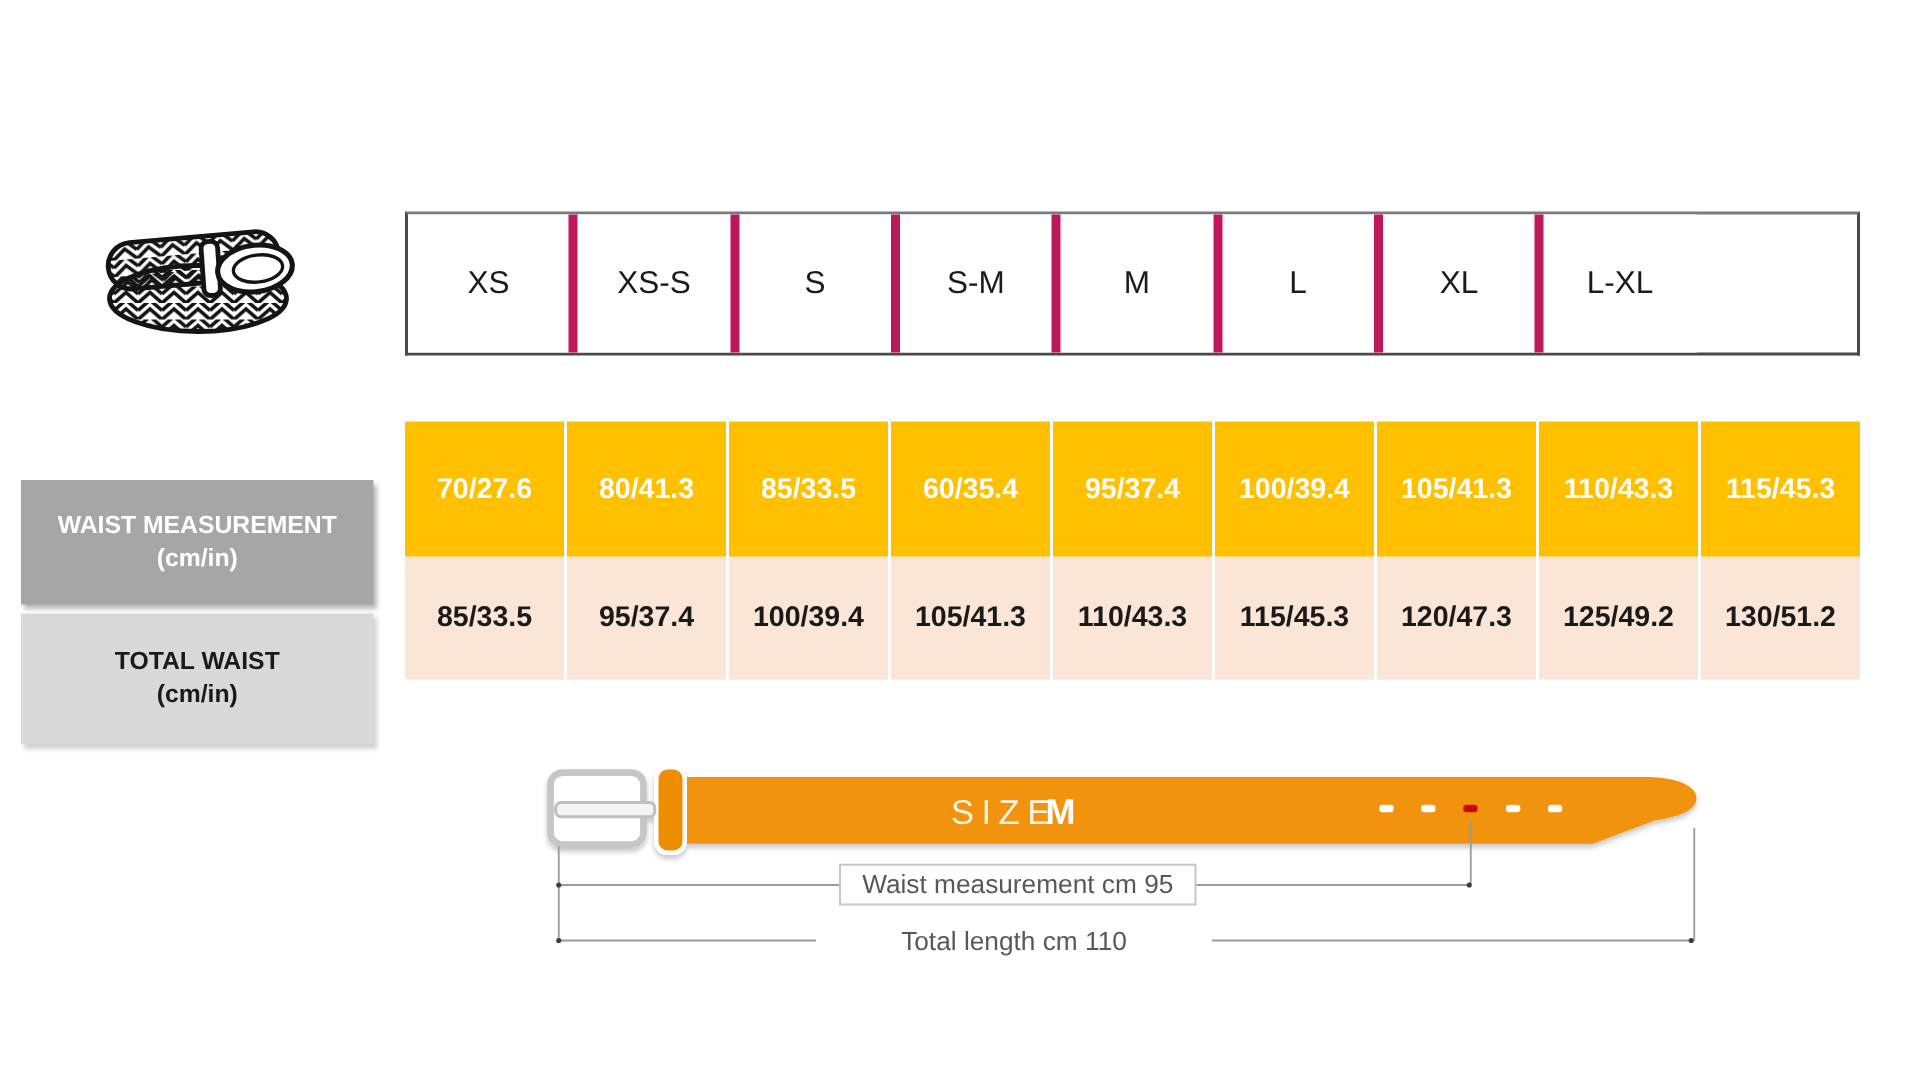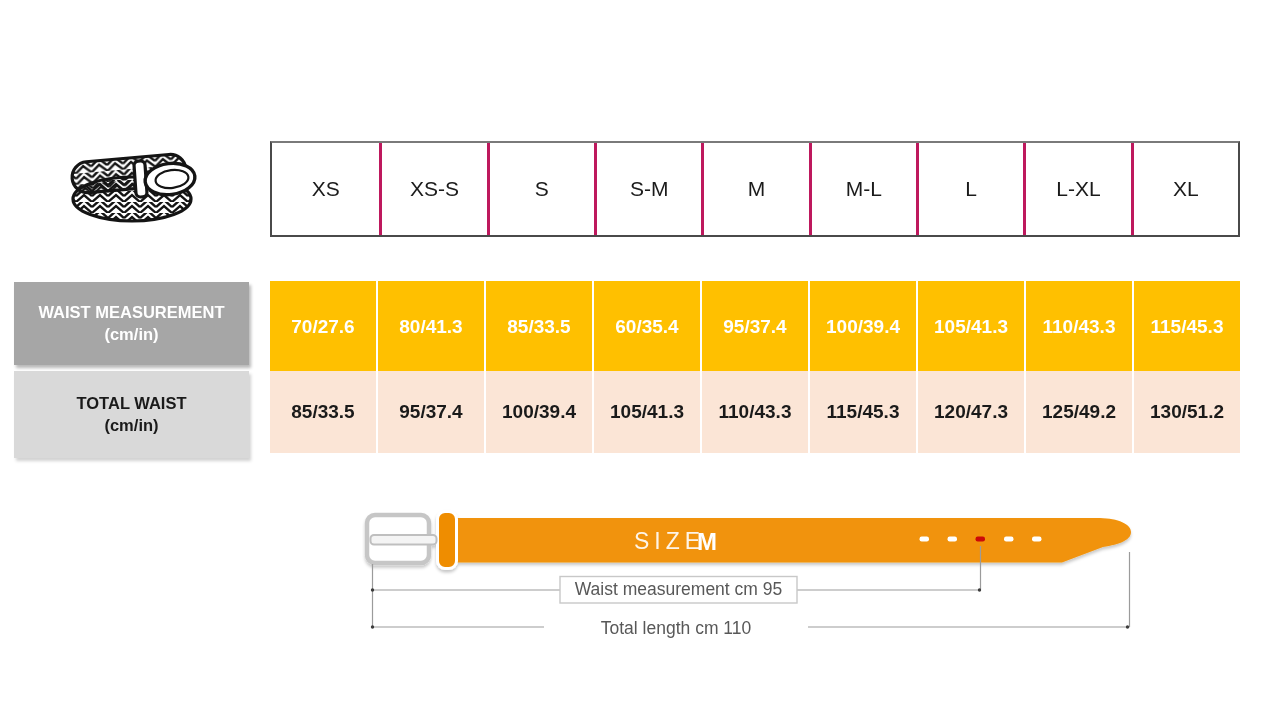--- a/index.html
+++ b/index.html
@@ -8,26 +8,26 @@
 
   
   #product-icon{position:absolute;left:60px;top:136px;width:150px;height:105px;}
 
   
   #size-header-row{position:absolute;left:270px;top:141px;width:970px;height:96px;
      box-sizing:border-box;border:2px solid #4a4a4a;border-top-color:#7a7a7a;
      display:grid;grid-template-columns:repeat(9,1fr);}
   .size-cell{display:flex;align-items:center;justify-content:center;
      font-size:21px;color:#1b1b1b;background:#fff;box-sizing:border-box;}
-  .size-cell:not(:first-child){border-left:3px solid #be185d;}
+  .size-cell:not(:first-child){border-left:6px solid #be185d;}
 
   
   .row-label{position:absolute;left:14px;width:235px;display:flex;flex-direction:column;
      align-items:center;justify-content:center;text-align:center;font-weight:bold;
-     font-size:16.5px;line-height:1.3;box-sizing:border-box;}
+     font-size:16.5px;line-height:1.3;box-sizing:border-box;margin-top:38px;}
   #waist-label{top:282px;height:83px;background:#A6A6A6;color:#ffffff;
      box-shadow:2px 3px 3px rgba(0,0,0,.28);}
   #total-label{top:371px;height:87px;background:#D9D9D9;color:#1a1a1a;
      box-shadow:2px 3px 3px rgba(0,0,0,.18);}
 
   
   .value-row{position:absolute;left:270px;width:970px;display:grid;
      grid-template-columns:repeat(9,1fr);column-gap:2px;}
   #waist-row{top:281px;height:92px;}
   #total-row{top:371px;height:82px;}
@@ -65,24 +65,23 @@
       <ellipse cx="112" cy="43" rx="16.5" ry="9" fill="#ffffff" stroke="#141414" stroke-width="2.2" transform="rotate(-7 112 43)"></ellipse>
     </svg>
   </div>
 
   <div id="size-header-row">
     <div class="size-cell">XS</div>
     <div class="size-cell">XS-S</div>
     <div class="size-cell">S</div>
     <div class="size-cell">S-M</div>
     <div class="size-cell">M</div>
-    <div class="size-cell">M-L</div>
     <div class="size-cell">L</div>
+    <div class="size-cell">XL</div>
     <div class="size-cell">L-XL</div>
-    <div class="size-cell">XL</div>
   </div>
 
   <div id="waist-label" class="row-label">
     <span>WAIST MEASUREMENT</span>
     <span>(cm/in)</span>
   </div>
   <div id="waist-row" class="value-row">
     <div class="value-cell">70/27.6</div>
     <div class="value-cell">80/41.3</div>
     <div class="value-cell">85/33.5</div>

